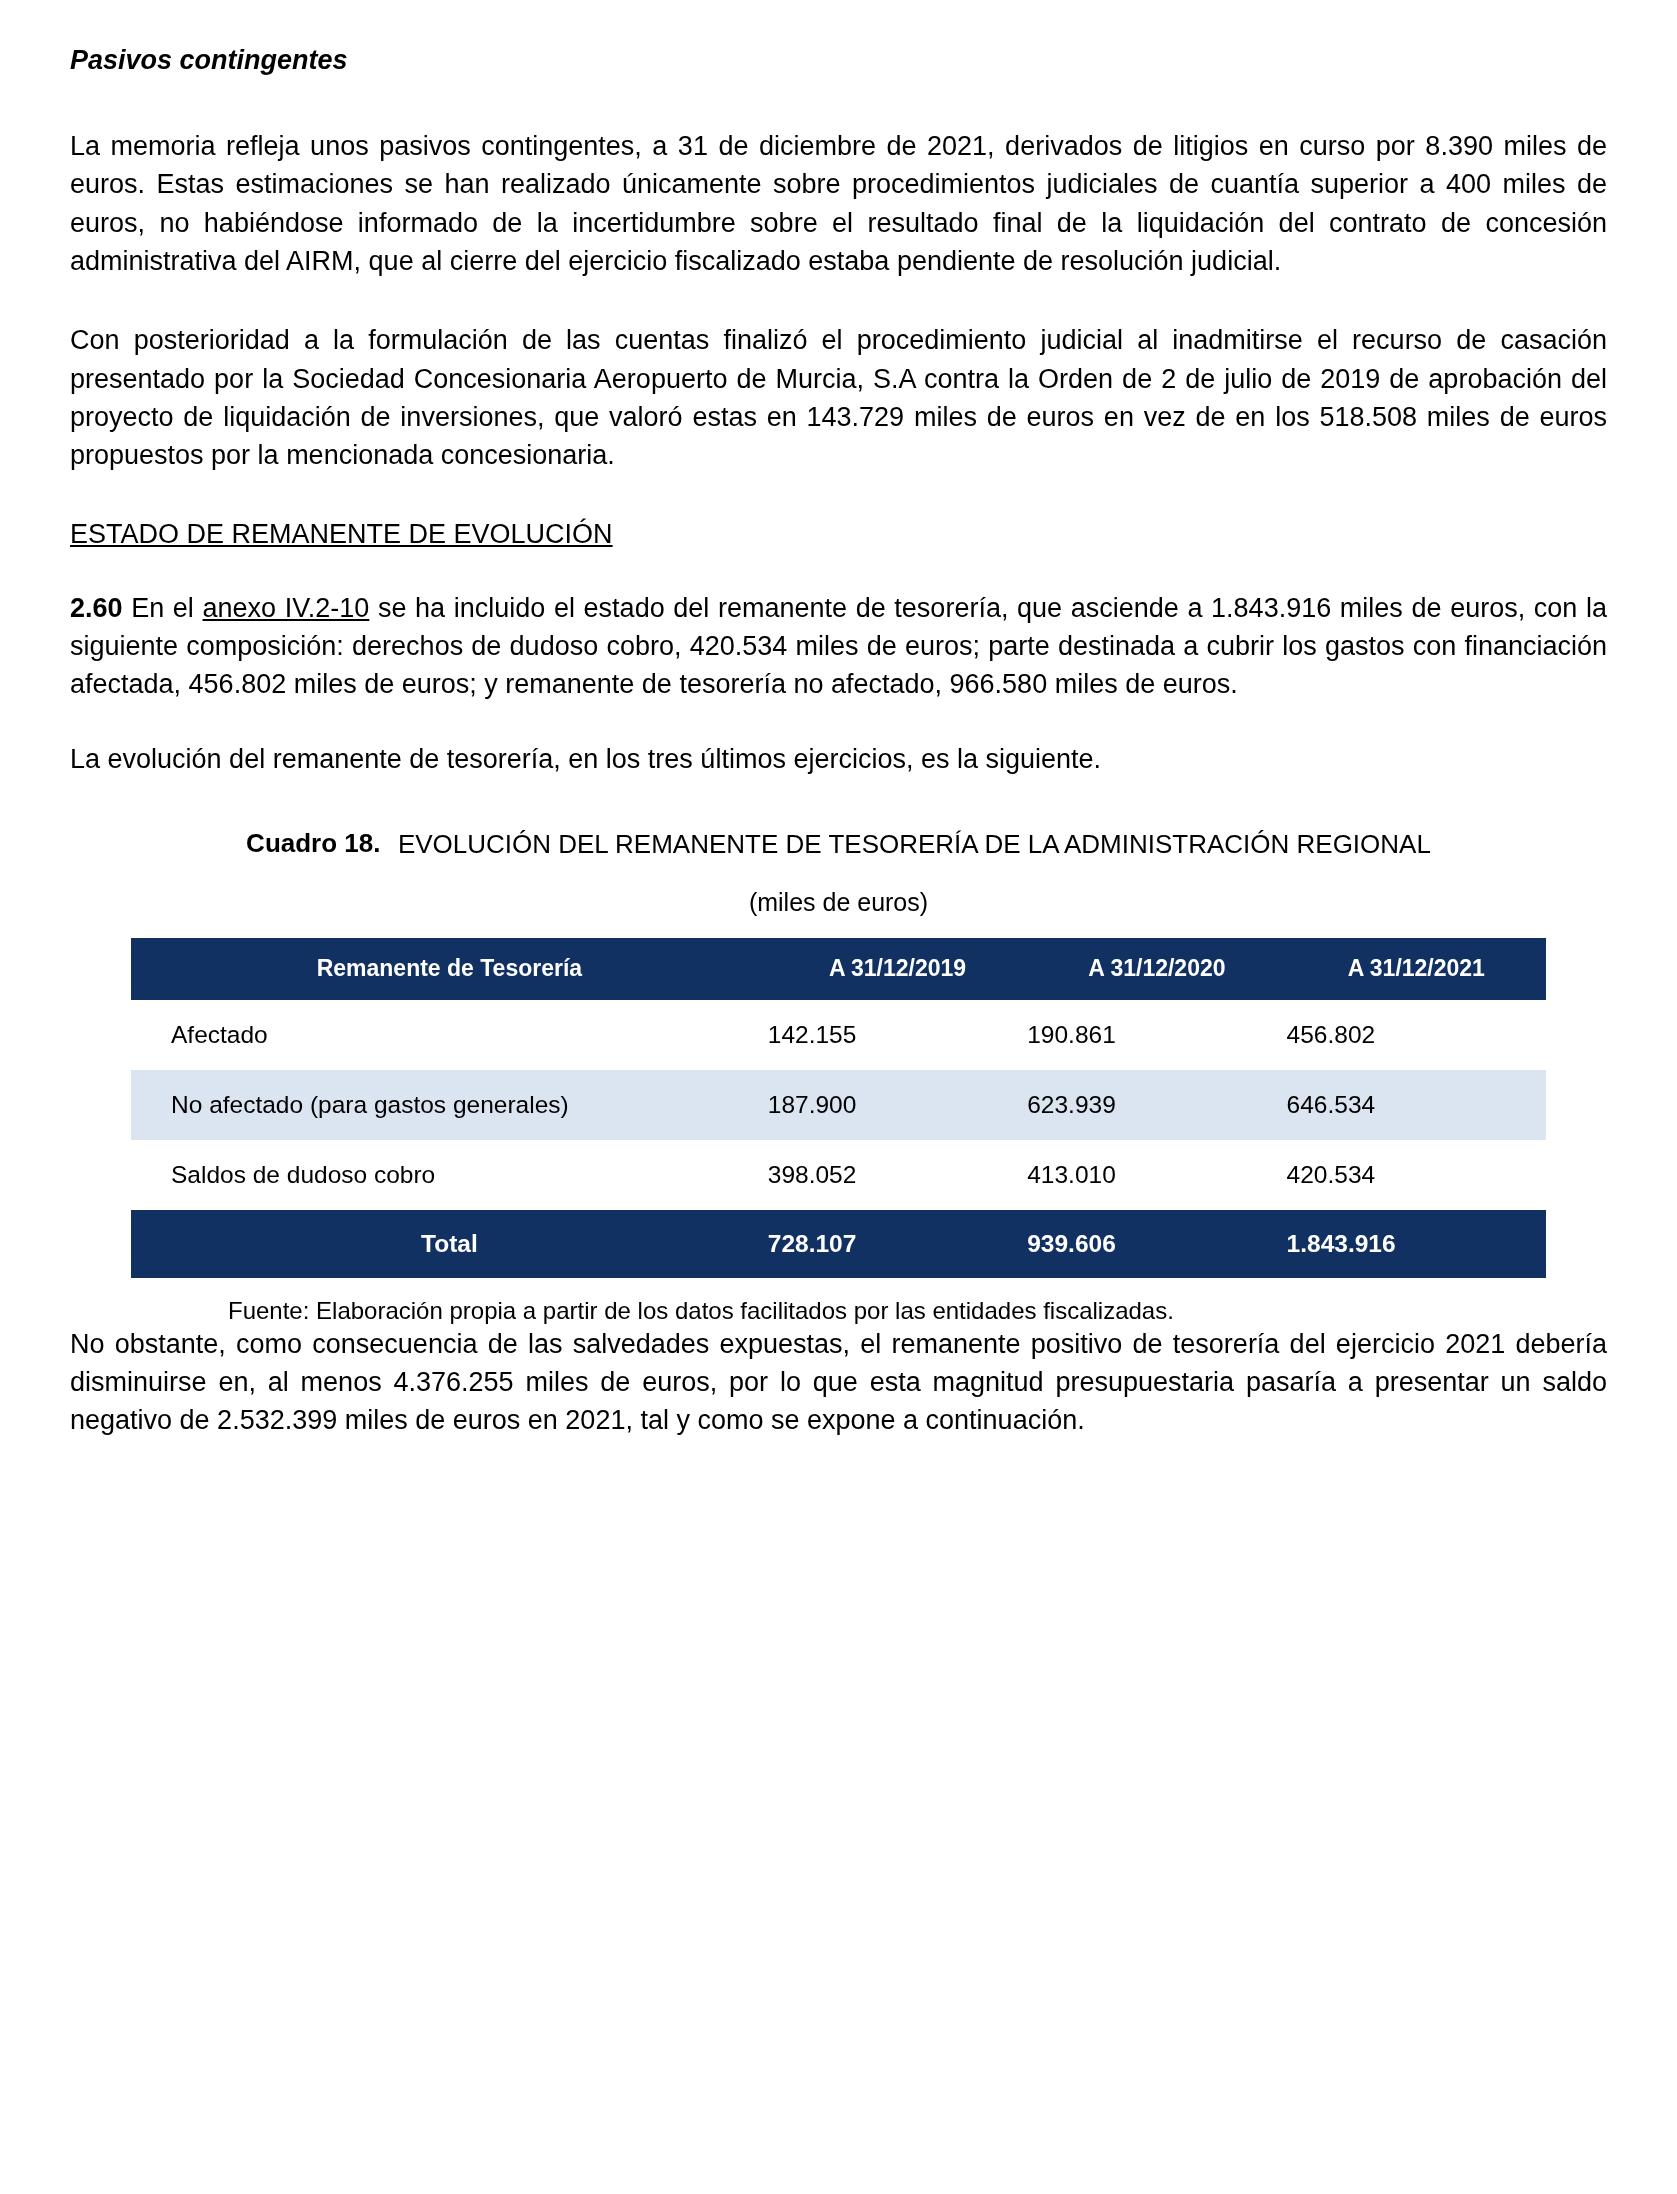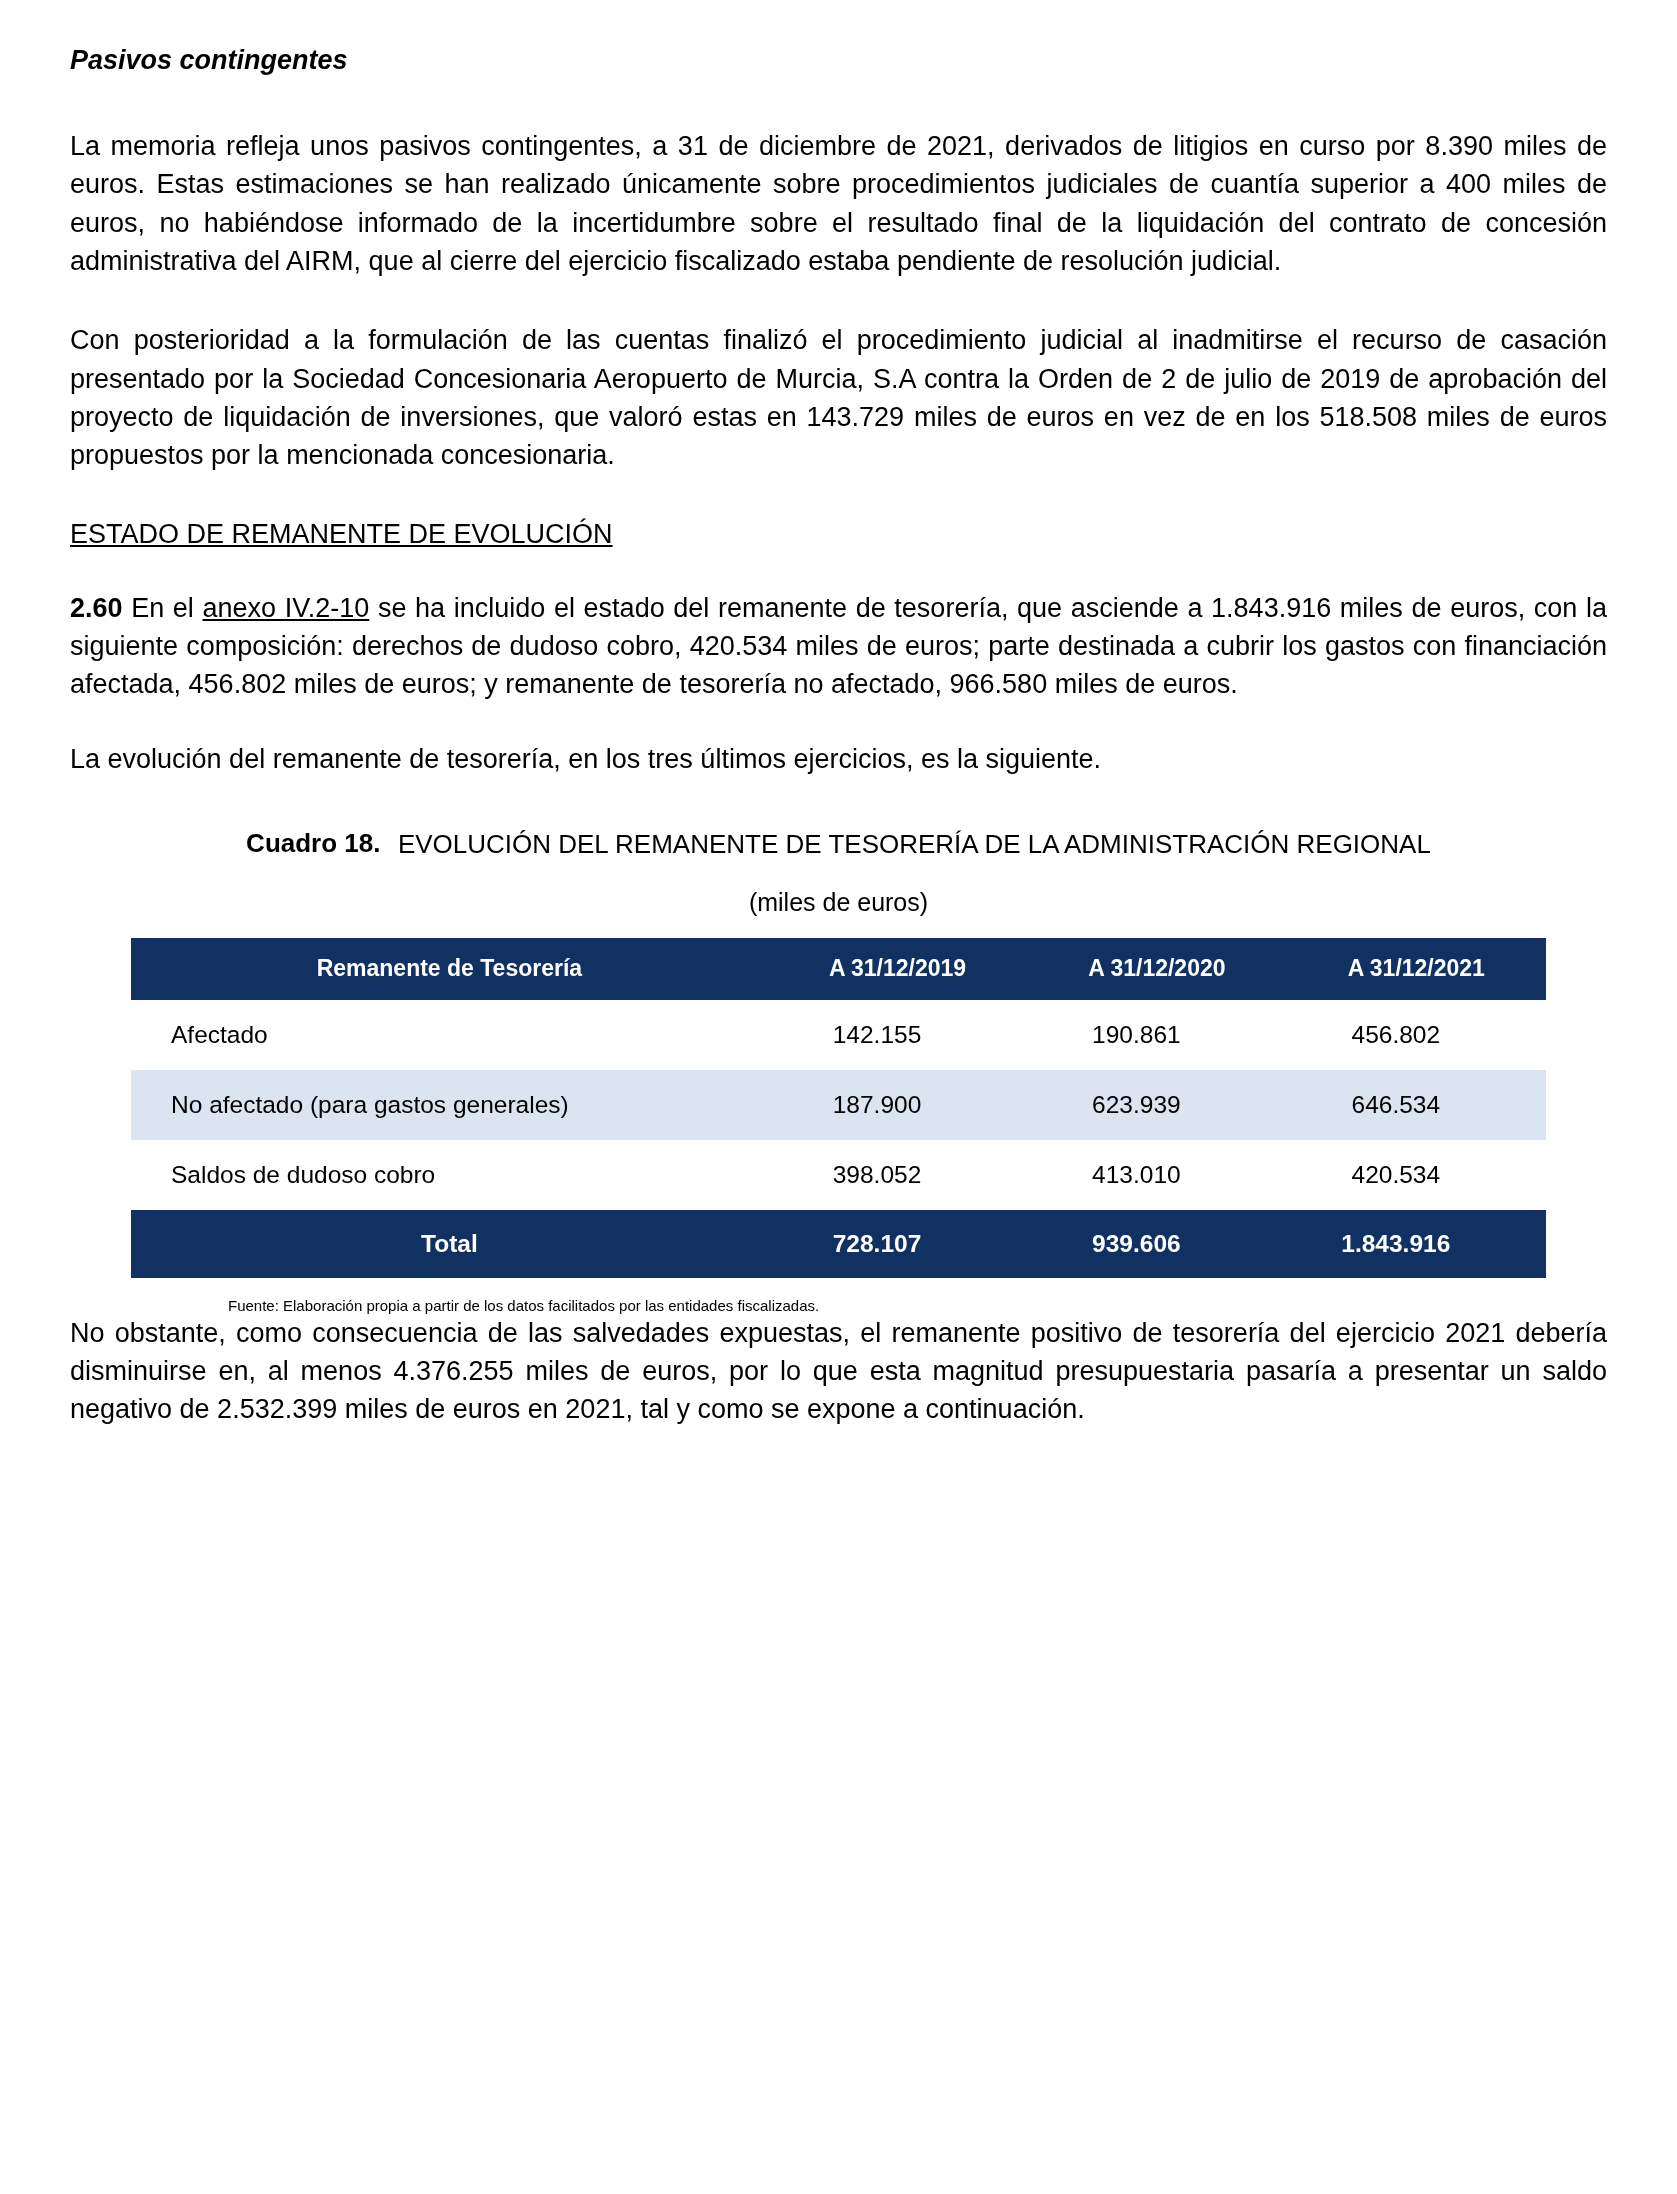--- a/index.html
+++ b/index.html
@@ -96,38 +96,38 @@
   }
   table.data tbody td {
     height: 70px;
     font-size: 24.5px;
   }
   table.data tbody td.label {
     text-align: left;
     padding-left: 40px;
   }
   table.data tbody td.num {
-    text-align: center;
+    text-align: left;
     padding-right: 41px;
   }
   tbody tr.alt td {
     background: #dbe5f1;
   }
   tbody tr.total td {
     background: #123163;
     color: #ffffff;
     font-weight: bold;
     height: 68px;
   }
   tbody tr.total td.label {
     text-align: center;
     padding-left: 0;
   }
   .source {
-    font-size: 15px;
+    font-size: 24px;
     margin: 19px 0 0 0;
     padding-left: 158px;
   }
   .after-table {
     margin-top: 51px;
   }
   .col-label { width: 45%; }
   .col-num { width: 18.33%; }
 </style>
 </head>

